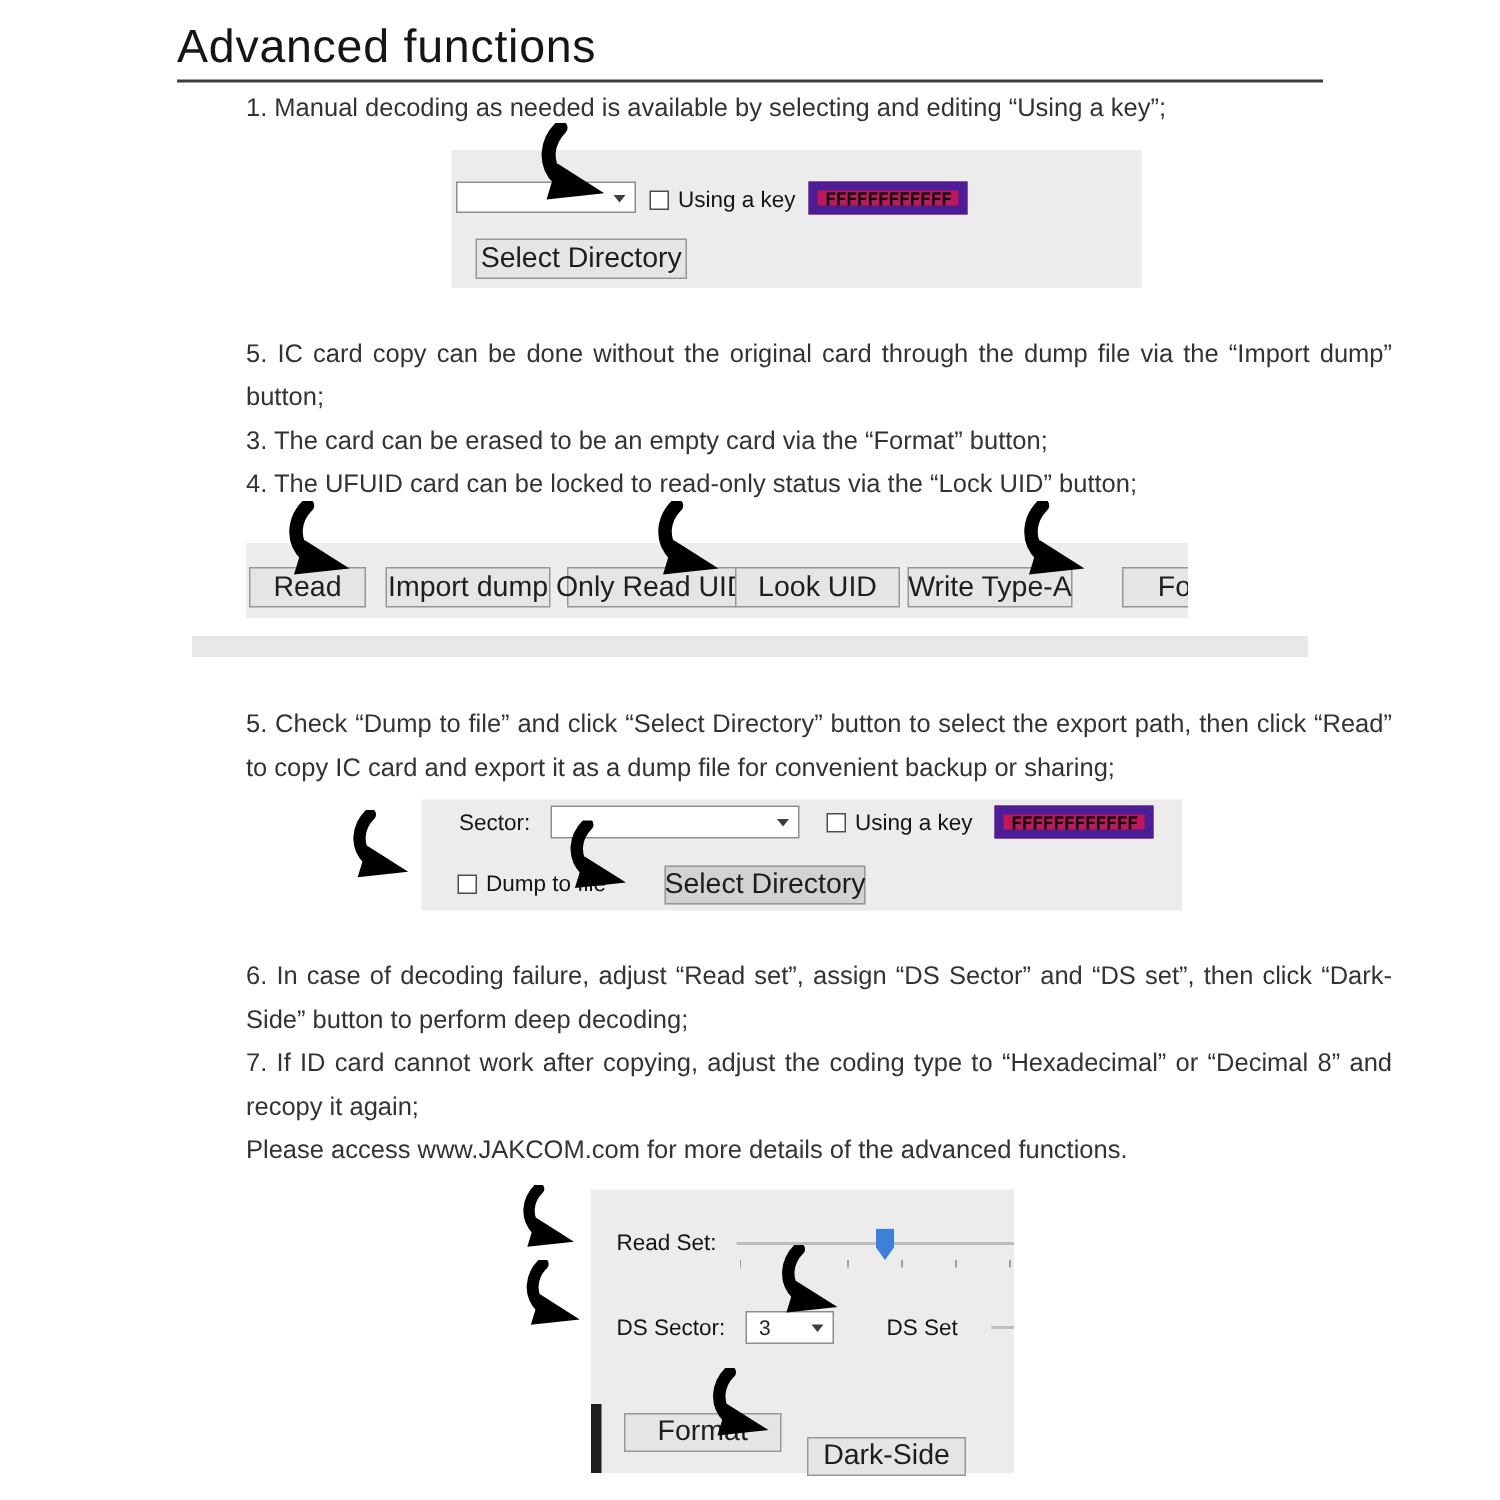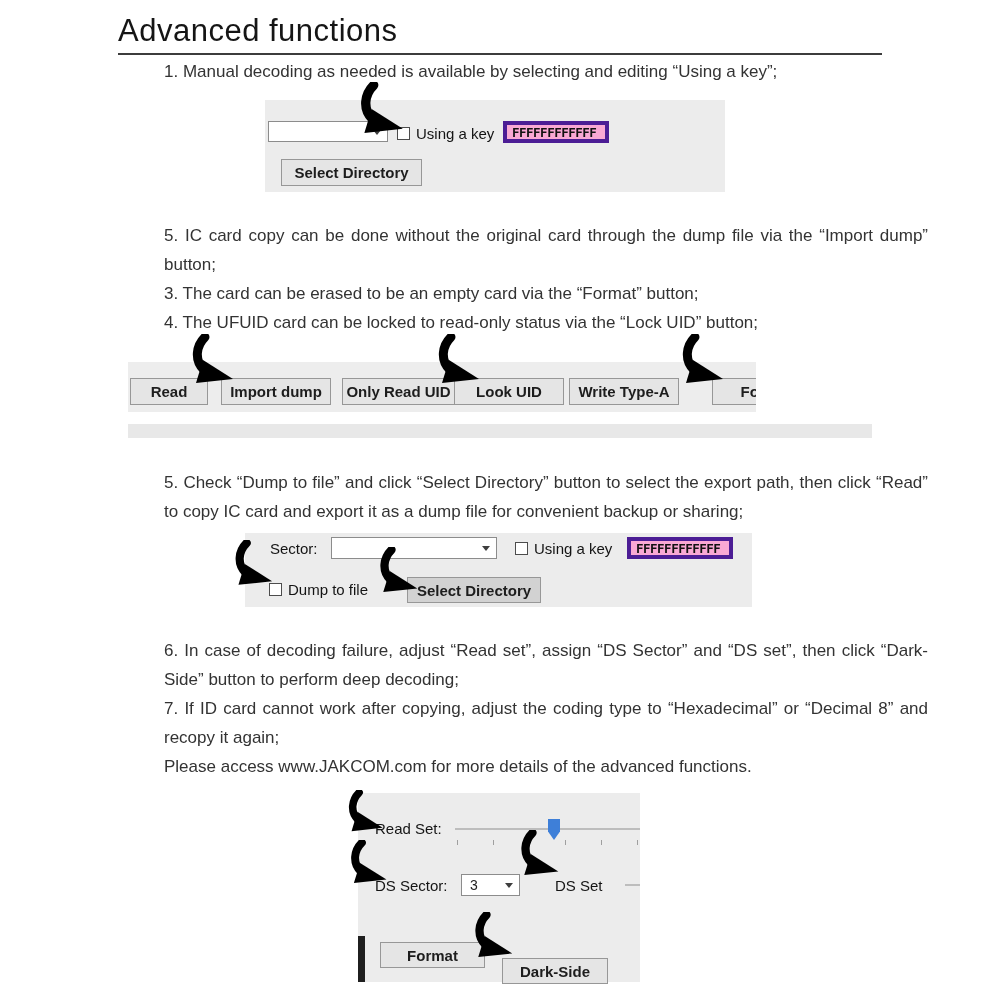--- a/index.html
+++ b/index.html
@@ -4,35 +4,35 @@
 <style>
   * { box-sizing: border-box; }
   html,body { margin:0; padding:0; }
   body {
     width:1000px; height:1000px; position:relative; background:#ffffff;
     font-family:"Liberation Sans", sans-serif; color:#2e2e2e; overflow:hidden;
   }
   .title { position:absolute; left:118px; top:13px; font-size:31px; color:#151515; letter-spacing:0.5px; }
   .rule  { position:absolute; left:118px; top:53px; width:764px; height:0; border-top:2px solid #3c3c3c; }
   .para  { position:absolute; left:118px; width:764px; font-size:17px; line-height:29px; color:#333; text-align:justify;margin-left:46px; }
-  .panel { position:absolute; background:#ececec; }
+  .panel { position:absolute; background:#ececec;margin-left:36px; }
   .btn {
     position:absolute; display:flex; align-items:center; justify-content:center;
-    background:#e5e5e5; border:1px solid #979797; font-size:15px; color:#1d1d1d; white-space:nowrap;font-weight:bold;
+    background:#e5e5e5; border:1px solid #979797; font-size:19px; color:#1d1d1d; white-space:nowrap;
   }
   .combo { position:absolute; background:#ffffff; border:1px solid #8c8c8c; }
   .chev {
     position:absolute; right:6px; top:50%; margin-top:-2px; width:0; height:0;
     border-left:4px solid transparent; border-right:4px solid transparent; border-top:5px solid #3e3e3e;
   }
   .combo .val { position:absolute; left:8px; top:2px; font-size:14px; color:#222; }
   .cb { position:absolute; width:13px; height:13px; background:#fff; border:1px solid #4c4c4c; }
   .lbl { position:absolute; font-size:15px; color:#141414; white-space:nowrap; }
   .keyfield {
-    position:absolute; background:#f9a8d4; border:4px solid #4c1d95; outline:none;
+    position:absolute; background:#be185d; border:6px solid #4c1d95; outline:none;
     font-family:"DejaVu Sans Mono", monospace; font-weight:bold; font-size:12.5px;
     letter-spacing:-0.5px; color:#111; padding:0 0 0 5px; margin:0;
   }
   .arrow { position:absolute; z-index:6; }
   .track { position:absolute; background:#bdbdbd; height:2px; }
   .ticks {
     position:absolute; height:5px;
     background-image:repeating-linear-gradient(to right, #9f9f9f 0, #9f9f9f 1px, transparent 1px, transparent 36px);
   }
   .thumb {

